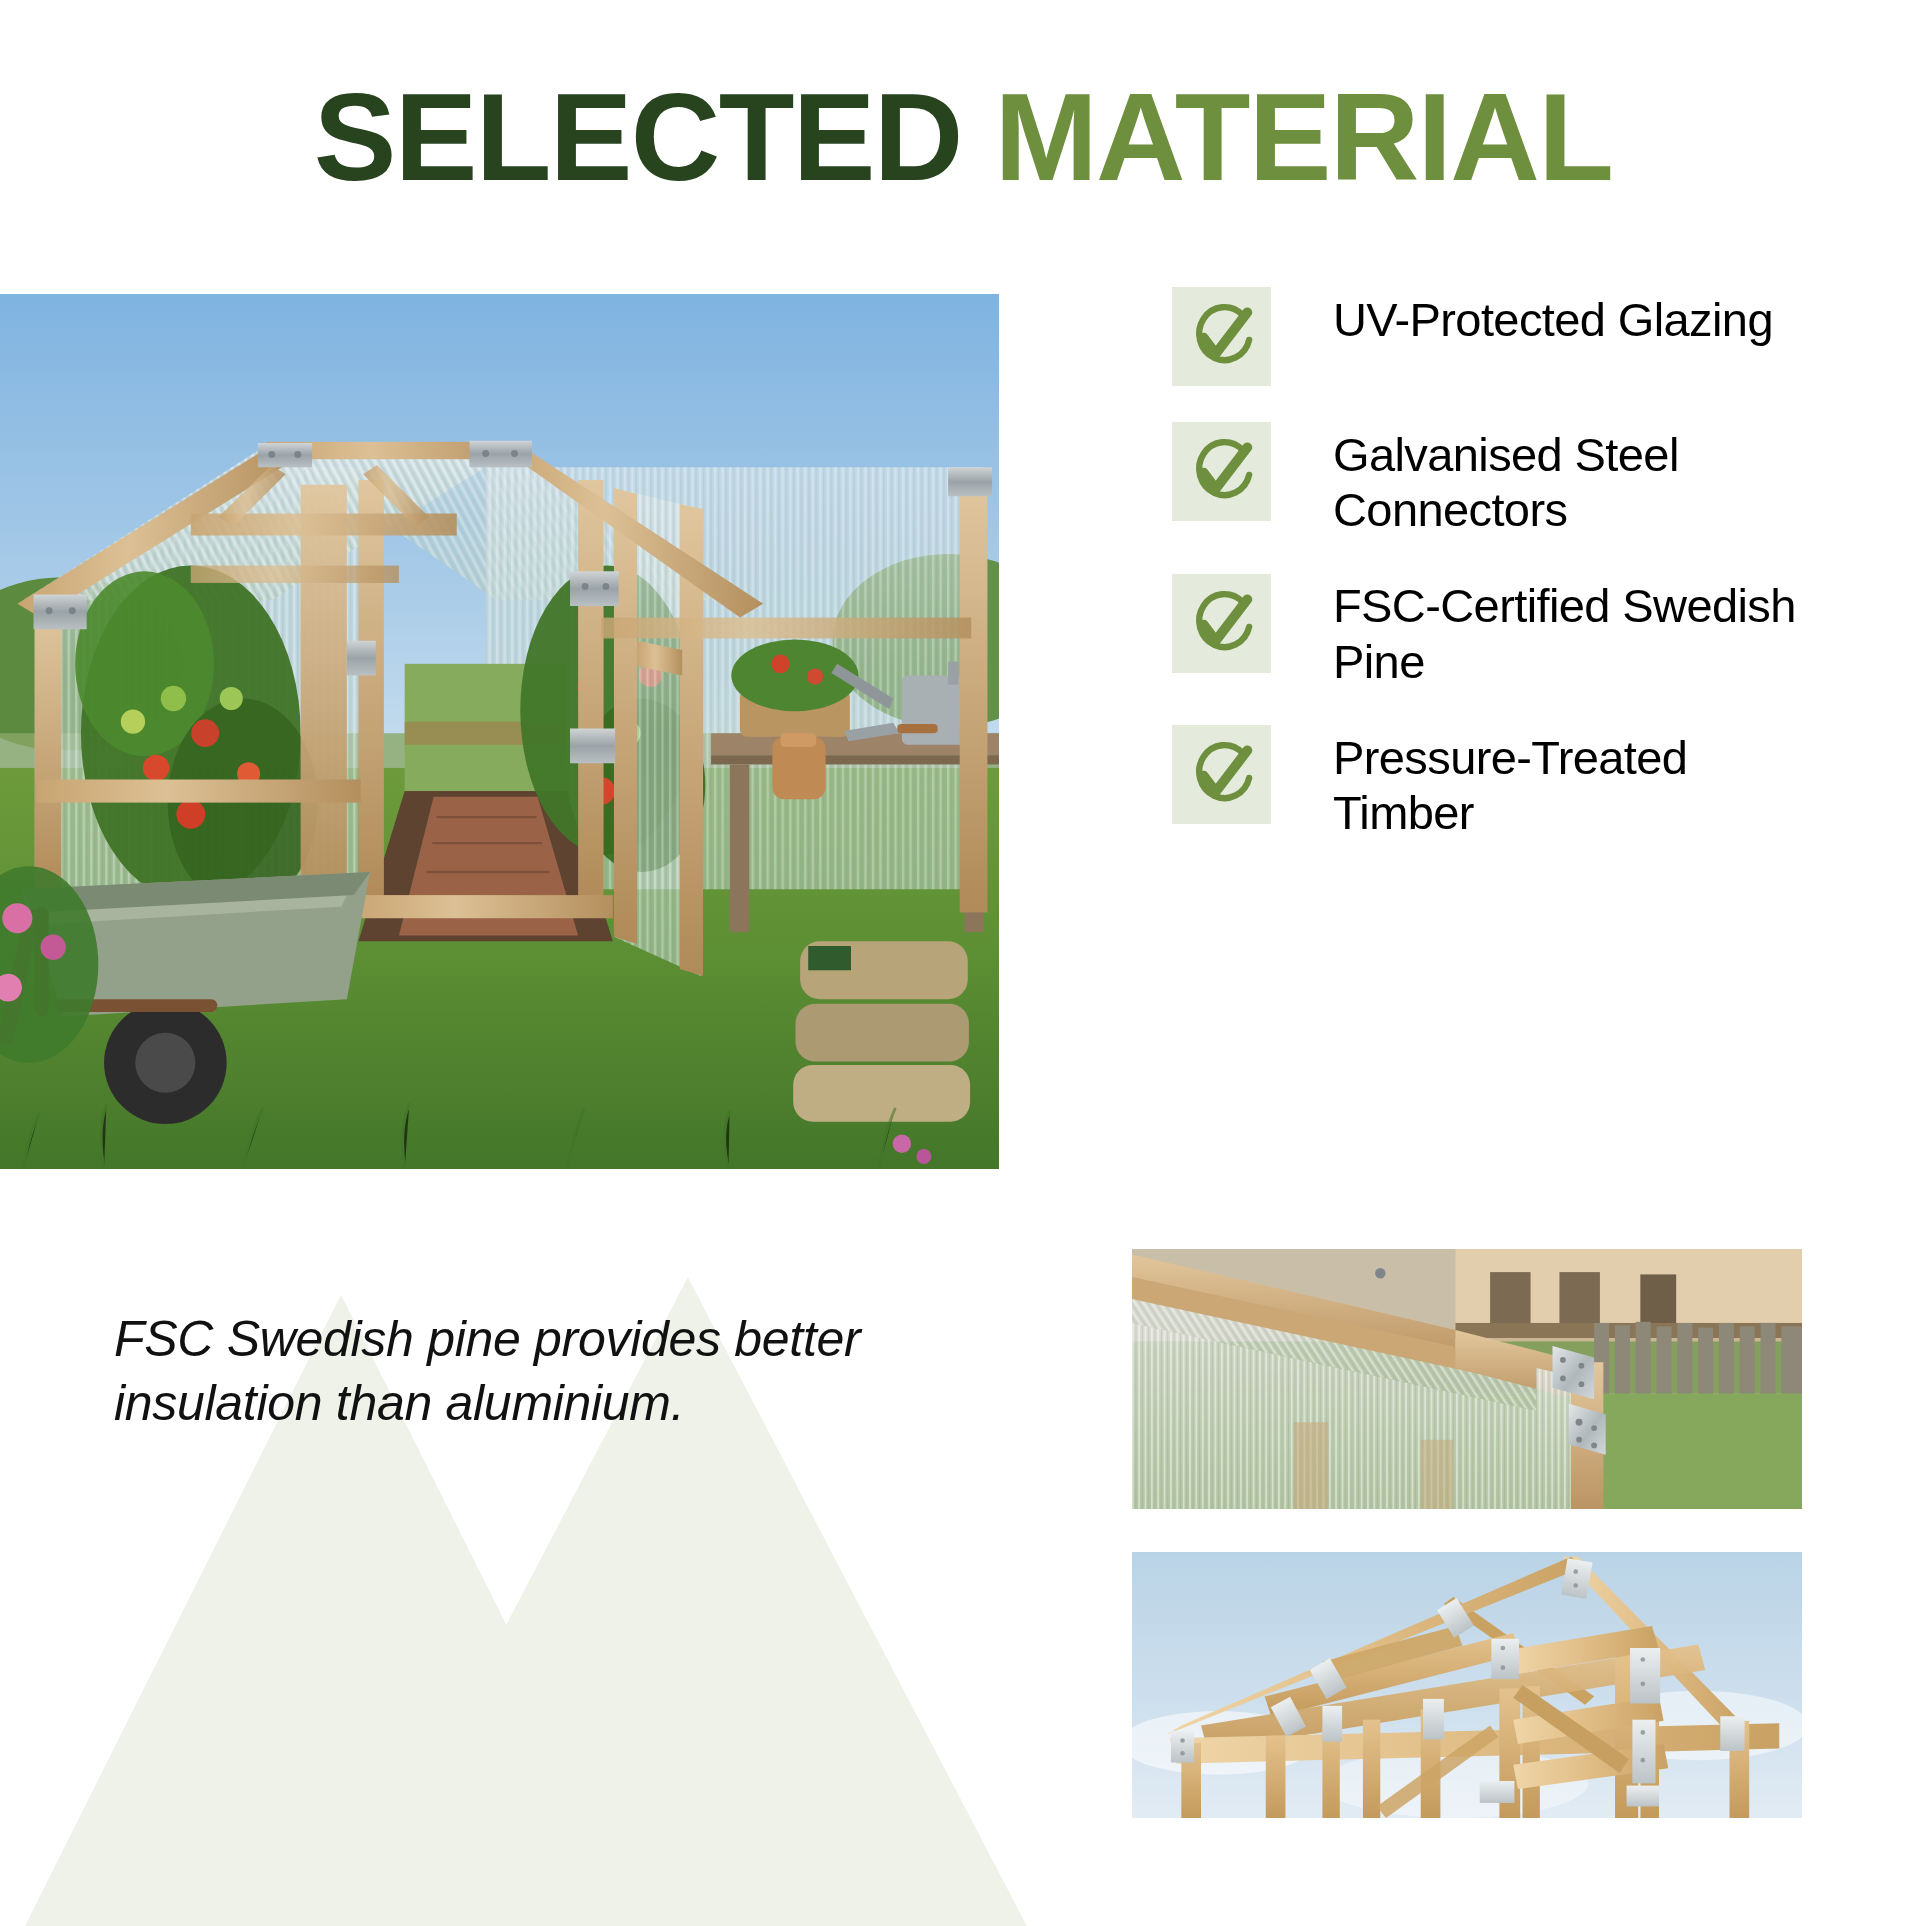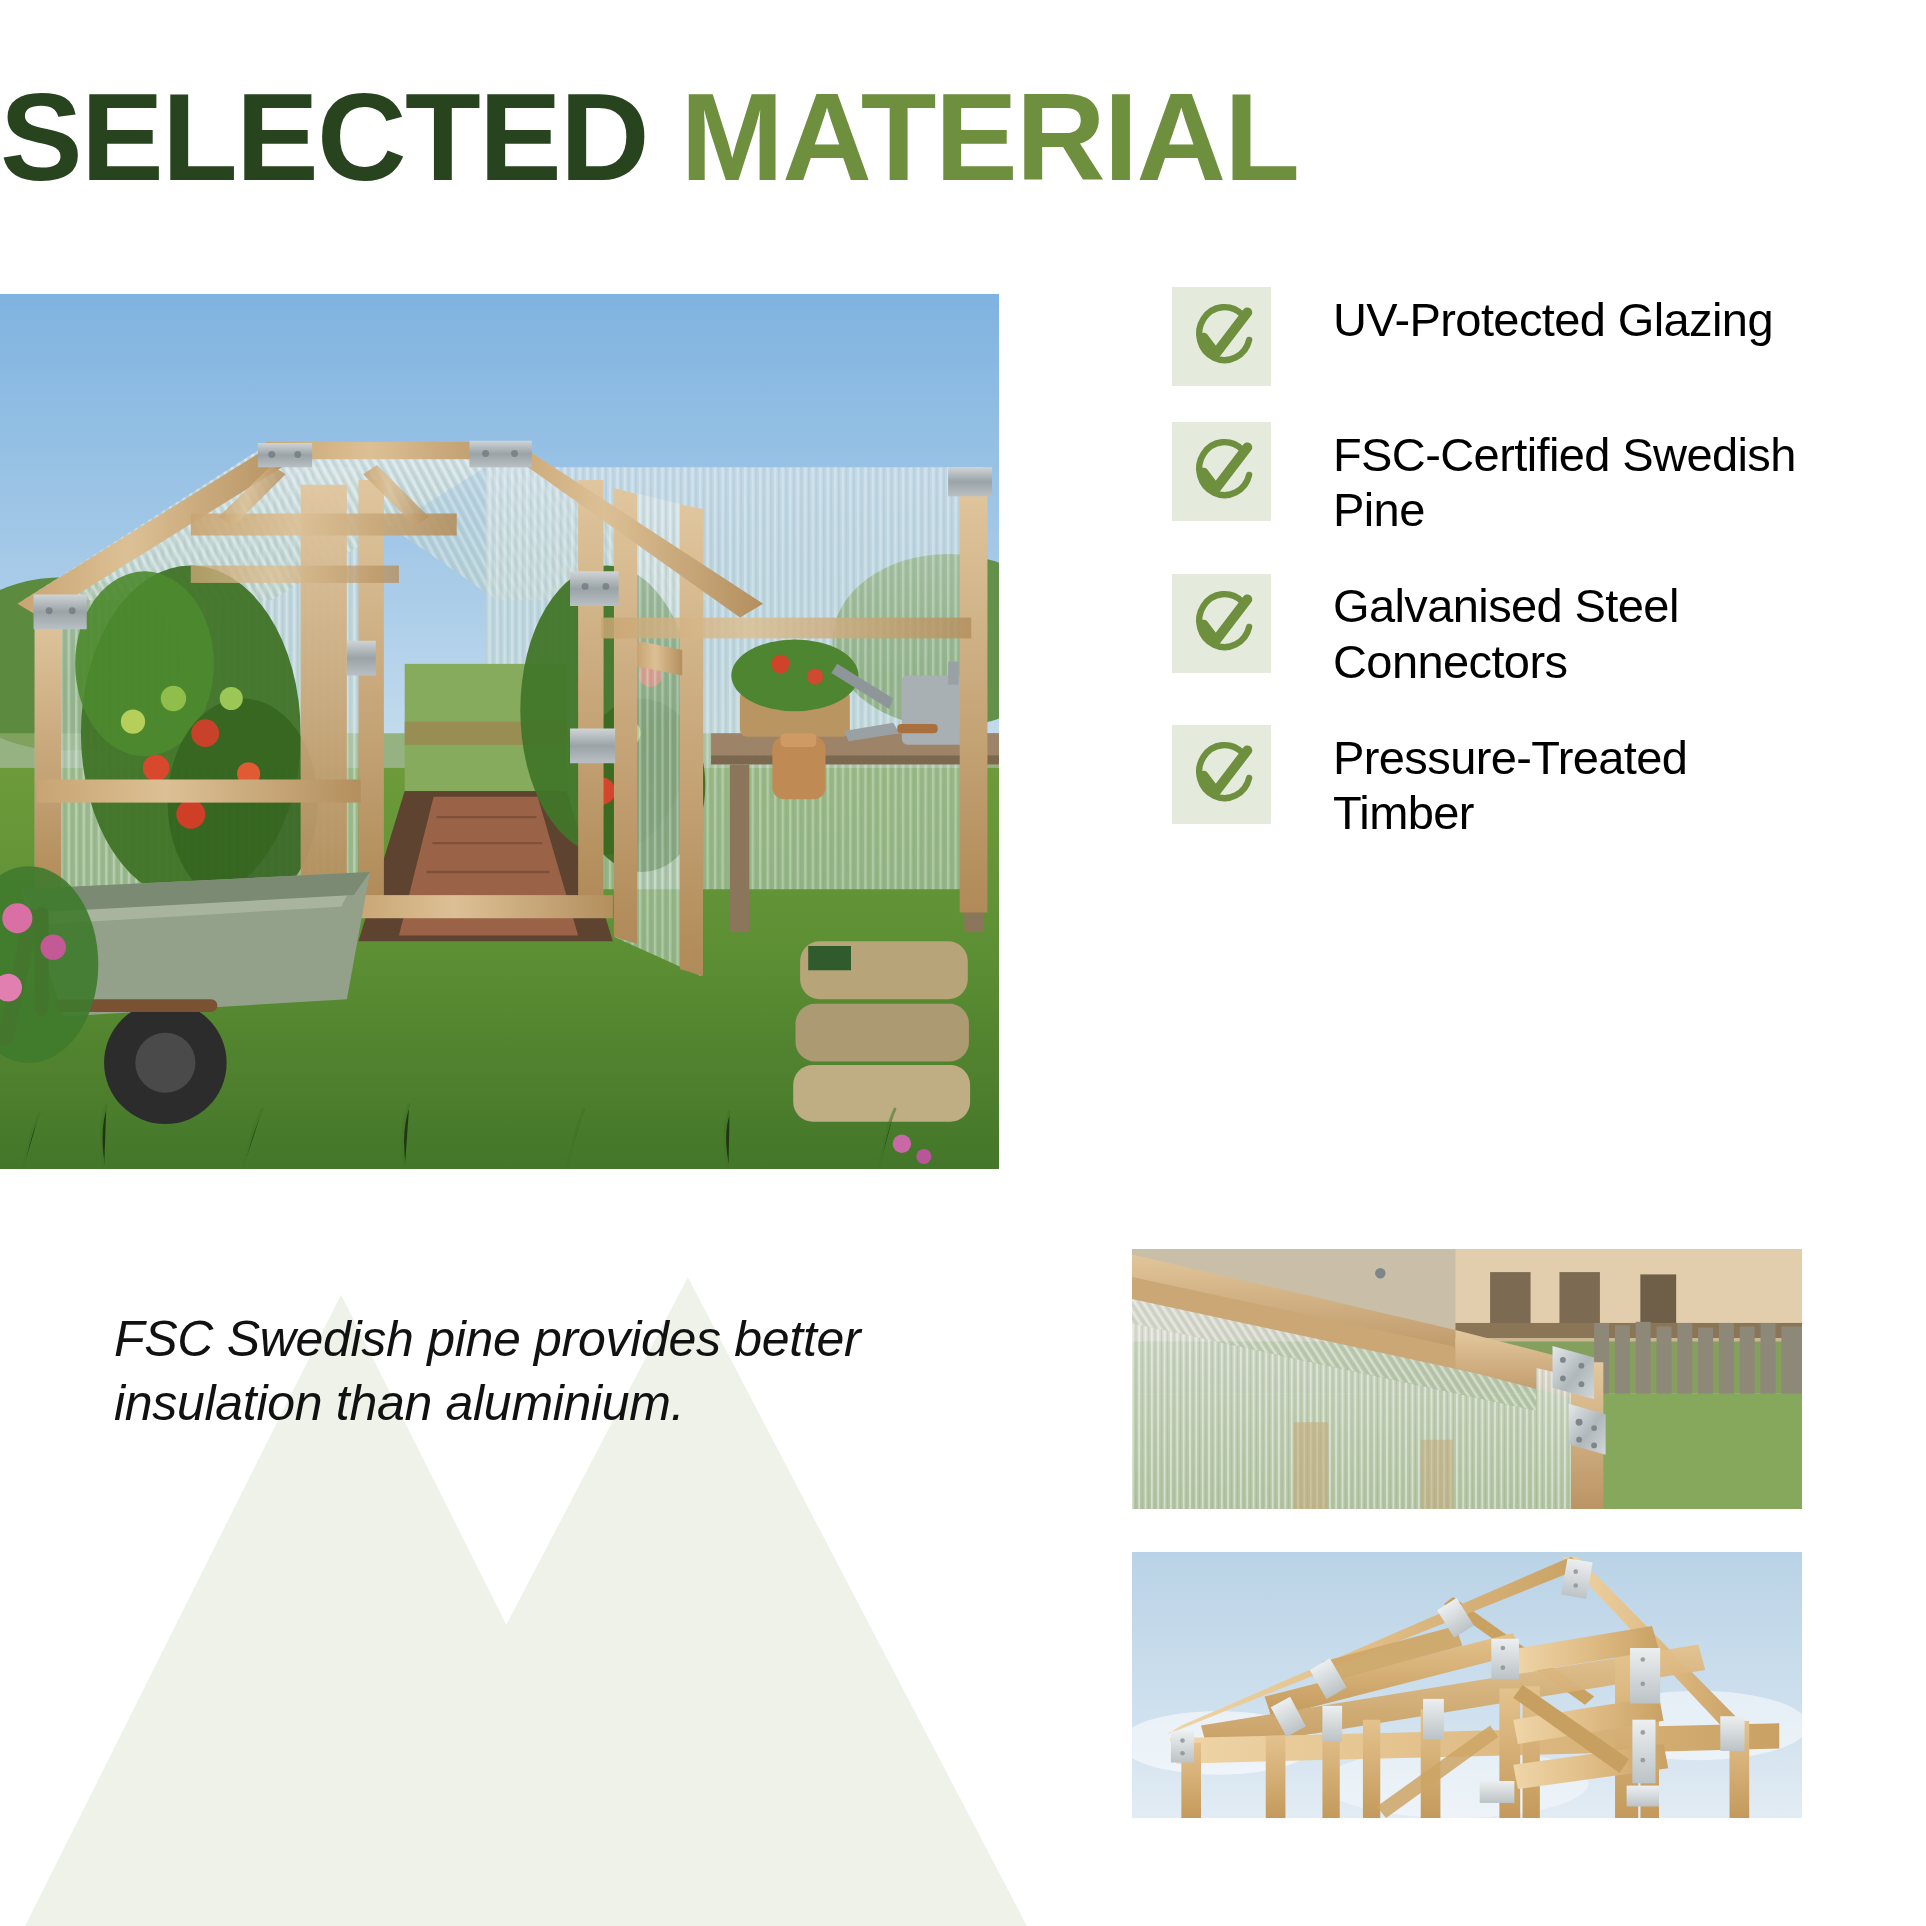--- a/index.html
+++ b/index.html
@@ -26,21 +26,21 @@
     z-index: 0;
     pointer-events: none;
   }
 
   
   #title {
     position: absolute;
     left: 0;
     top: 75px;
     width: 1926px;
-    text-align: left;
+    text-align: center;
     font-size: 124px;
     line-height: 1.0;
     font-weight: 800;
     letter-spacing: -1.7px;
     z-index: 5;
     white-space: nowrap;
   }
   #title .w1 { color: #27441f; }
   #title .w2 { color: #6e8f3d; }
 
@@ -366,31 +366,31 @@
     <span class="feat-label">UV-Protected Glazing</span>
   </div>
 
   <div class="feat">
     <span class="feat-icon">
       <svg viewBox="0 0 172 172">
         <path d="M122 48 A44 46 0 1 0 134 92" fill="none" stroke="#6e8f3d" stroke-width="11" stroke-linecap="round"></path>
         <path d="M55 88 L76 116 L131 44" fill="none" stroke="#6e8f3d" stroke-width="17" stroke-linecap="round" stroke-linejoin="round"></path>
       </svg>
     </span>
-    <span class="feat-label">FSC-Certified Swedish Pine</span>
+    <span class="feat-label">Galvanised Steel Connectors</span>
   </div>
 
   <div class="feat">
     <span class="feat-icon">
       <svg viewBox="0 0 172 172">
         <path d="M122 48 A44 46 0 1 0 134 92" fill="none" stroke="#6e8f3d" stroke-width="11" stroke-linecap="round"></path>
         <path d="M55 88 L76 116 L131 44" fill="none" stroke="#6e8f3d" stroke-width="17" stroke-linecap="round" stroke-linejoin="round"></path>
       </svg>
     </span>
-    <span class="feat-label">Galvanised Steel Connectors</span>
+    <span class="feat-label">FSC-Certified Swedish Pine</span>
   </div>
 
 
   <div class="feat">
     <span class="feat-icon">
       <svg viewBox="0 0 172 172">
         <path d="M122 48 A44 46 0 1 0 134 92" fill="none" stroke="#6e8f3d" stroke-width="11" stroke-linecap="round"></path>
         <path d="M55 88 L76 116 L131 44" fill="none" stroke="#6e8f3d" stroke-width="17" stroke-linecap="round" stroke-linejoin="round"></path>
       </svg>
     </span>

